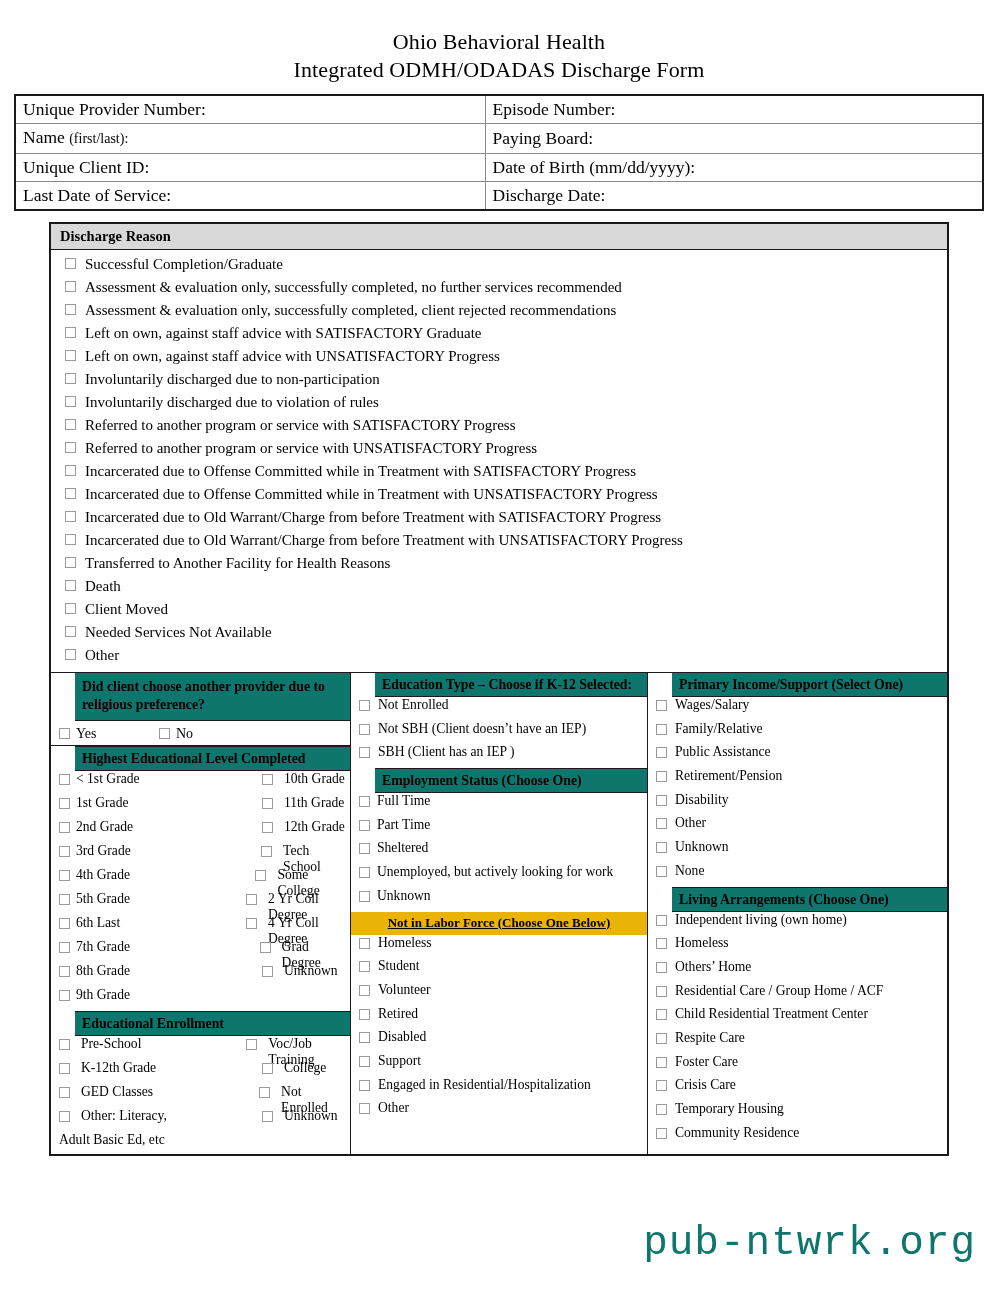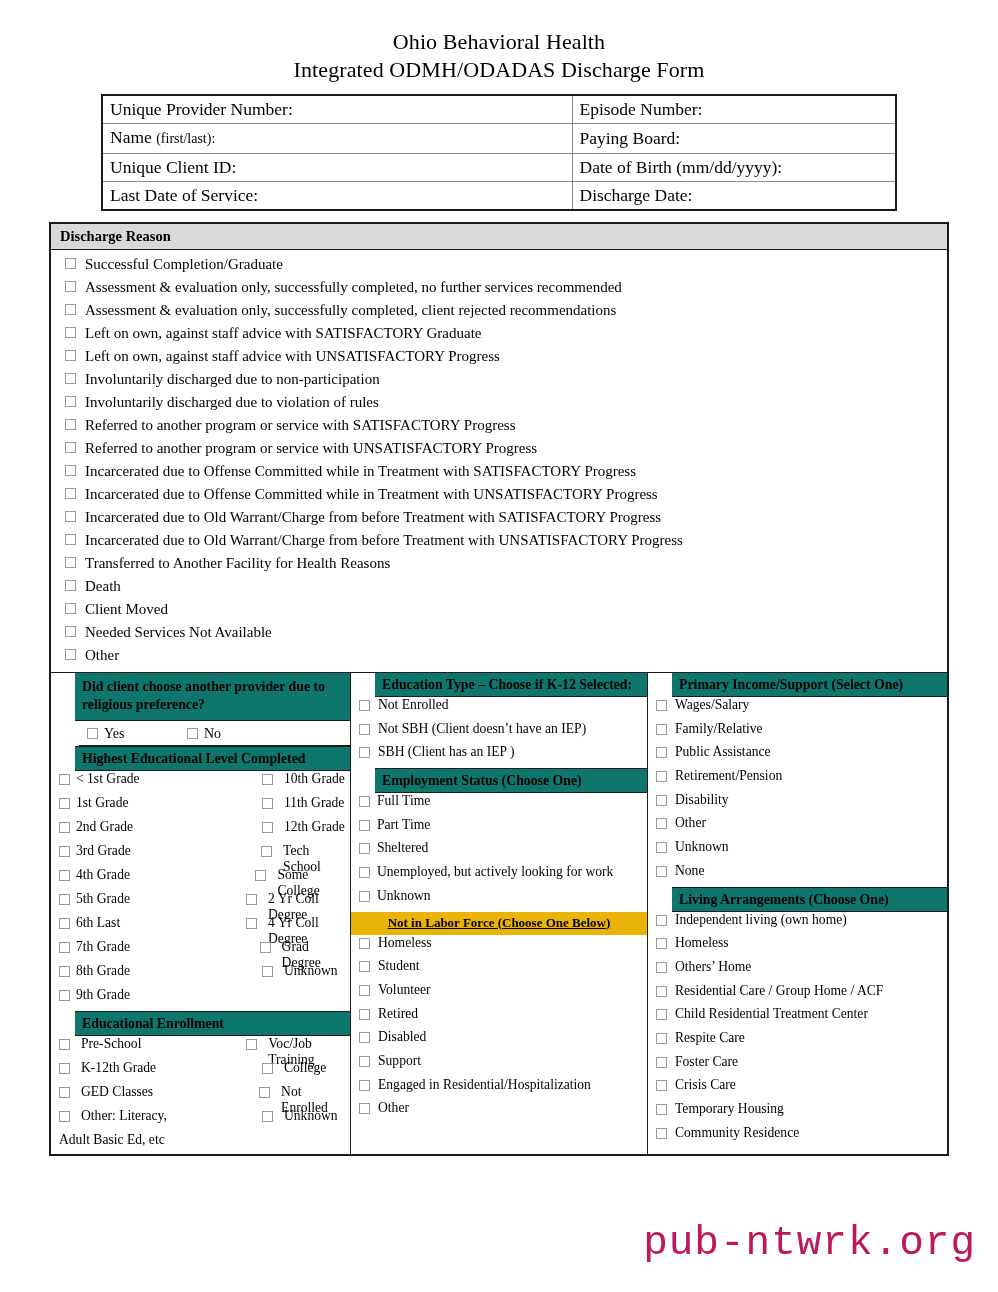--- a/index.html
+++ b/index.html
@@ -24,21 +24,21 @@
   .title-line {
     font-size: 22px;
     line-height: 28px;
     font-weight: 400;
     letter-spacing: .1px;
   }
 
   
   .id-table {
     margin: 10px auto 0 auto;
-    width: 796px;
+    width: 970px;
     border-collapse: collapse;
     border: 2px solid #1a1a1a;
   }
   .id-table td {
     border: 1px solid #8a8a8a;
     padding: 3px 7px 4px 7px;
     font-size: 17.5px;
     line-height: 20px;
     height: 25px;
     vertical-align: middle;
@@ -146,42 +146,41 @@
   .pair-cell.indent .lbl { padding-left: 11px; }
 
   .yesno-row {
     display: flex;
     font-size: 14px;
     line-height: 17px;
     height: 25px;
     align-items: flex-start;
     padding: 4px 0 0 8px;
     border-bottom: 1.5px solid #1a1a1a;
-    margin-left: 28px;
   }
   .yesno-row .seg { display: flex; align-items: flex-start; width: 100px; }
   .yesno-row .lbl { padding-left: 6px; }
   .wrap-cont {
     font-size: 13.6px;
     line-height: 16px;
     padding-left: 8px;
     height: 22px;
   }
 
   .spacer { flex: 1 1 auto; }
 
   
   .watermark {
     position: absolute;
     right: 22px;
     bottom: 26px;
     font-family: "Liberation Mono", "DejaVu Sans Mono", monospace;
     font-size: 41px;
     line-height: 46px;
-    color: #be185d;
+    color: #0f766e;
     letter-spacing: 1px;
     white-space: nowrap;
   }
 </style>
 </head>
 <body>
 
 <div class="page">
 
   <div class="title-block">

